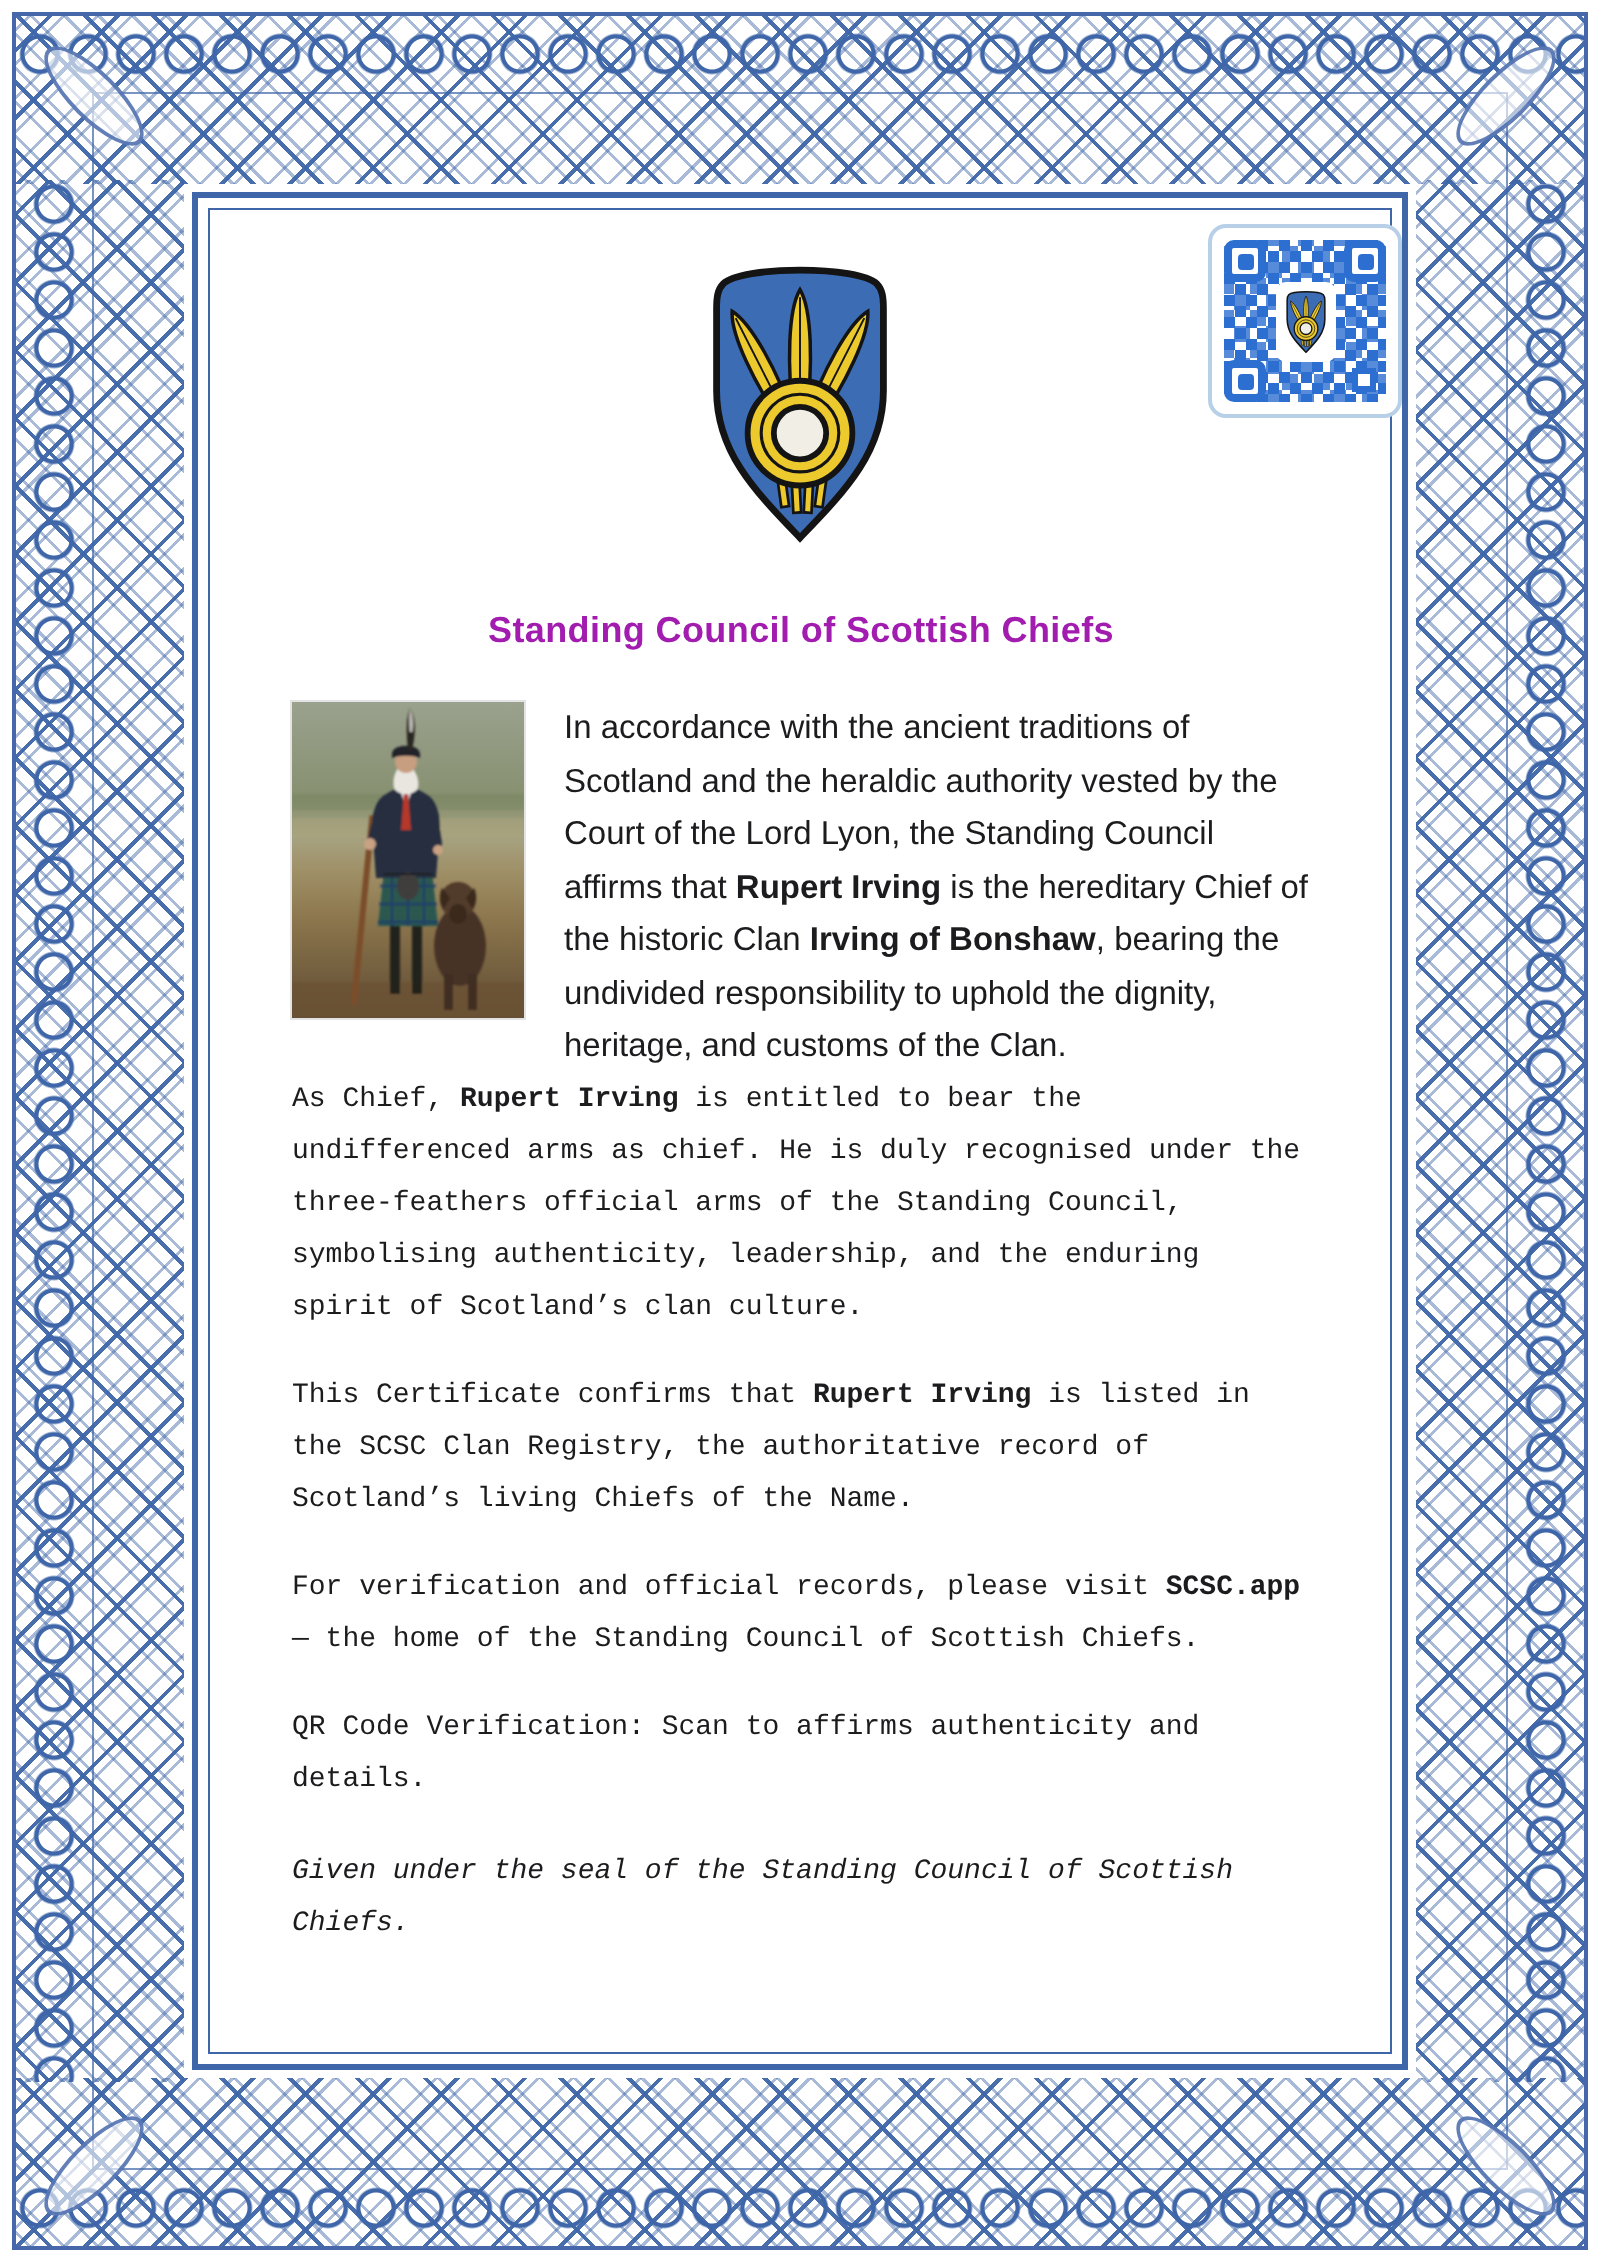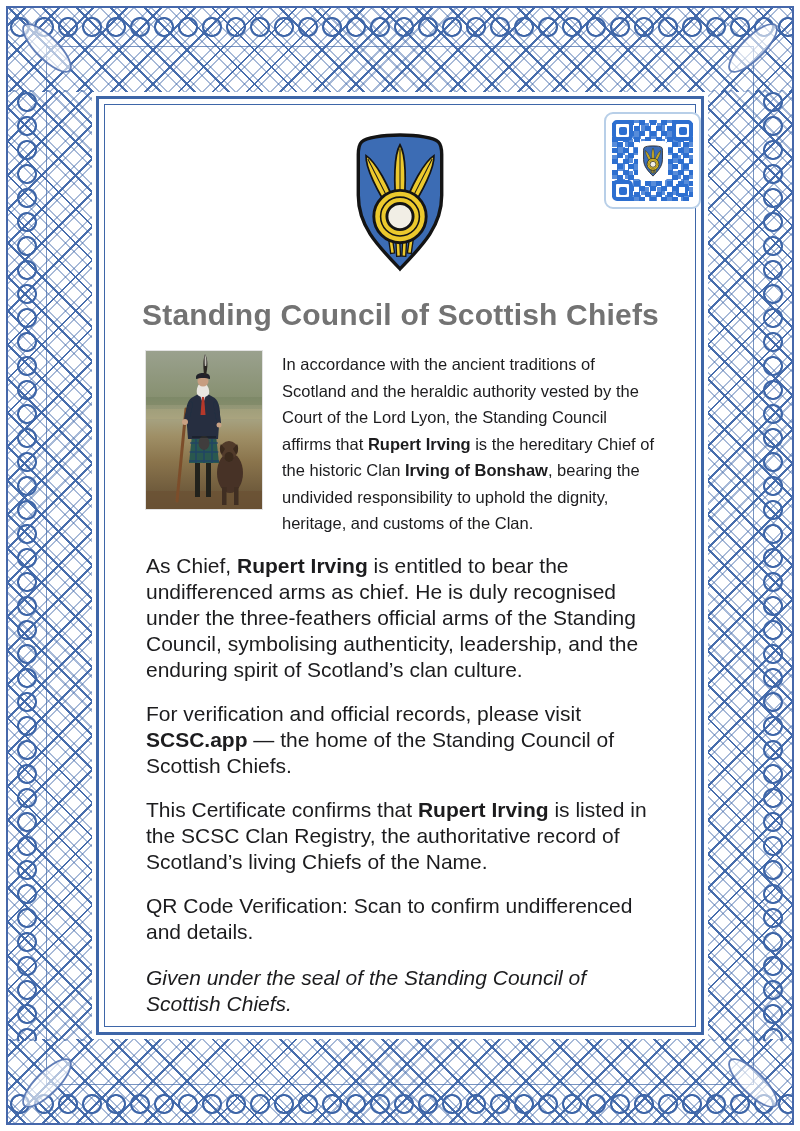--- a/index.html
+++ b/index.html
@@ -52,25 +52,25 @@
   .qr-finder::after{content:"";position:absolute;inset:2.5px;background:#2d6fd0;border-radius:2px;}
   .f-tl{left:6px;top:6px}.f-tr{right:6px;top:6px}.f-bl{left:6px;bottom:6px}
   .qr-align{position:absolute;right:11px;bottom:11px;width:12px;height:12px;border:3px solid #2d6fd0;
             background:#fff;box-sizing:border-box;}
   .qr-logo{position:absolute;left:50%;top:50%;transform:translate(-50%,-50%);width:30px;height:40px;
            background:#fff;border-radius:5px;display:flex;align-items:center;justify-content:center;}
 
   
   .content{position:absolute;left:146px;top:297px;width:509px;}
   .titles{text-align:center;margin:0 -25px 18px;}
-  .title-line{font-size:30px;font-weight:bold;line-height:36px;color:#737373;letter-spacing:.2px;}
-  .lead{display:flex;gap:20px;margin-bottom:16px;}
+  .title-line{font-size:18px;font-weight:bold;line-height:36px;color:#a21caf;letter-spacing:.2px;}
+  .lead{display:flex;gap:20px;margin-bottom:0;}
   .photo{width:116px;height:158px;flex:0 0 116px;outline:1px solid #e3e3e3;}
   .lead-text{flex:1;font-size:16.5px;line-height:26.5px;}
-  .para{font-size:21px;line-height:26px;margin:0 0 18px;}
+  .para{font-size:14px;line-height:26px;margin:0 0 18px;font-family:Liberation Mono, monospace;}
   .qr-note{margin:0;}
   .closing{margin-top:20px;font-style:italic;}
   b{font-weight:bold;}
 </style>
 </head>
 <body>
 
 <svg width="0" height="0" style="position:absolute" aria-hidden="true">
   <defs>
     <symbol id="coa" viewBox="0 0 100 146">
@@ -199,22 +199,22 @@
           <path d="M59,3 C60.5,6.5 60.8,11 60.2,15 L58.8,15 C58.4,9 58.6,5.5 59,3 Z" fill="#cfccc4" opacity=".9"></path>
           <ellipse cx="58" cy="92" rx="5.5" ry="7" fill="#3f3e3e"></ellipse>
           <path d="M46,86 L70,86" stroke="#1a1a1a" stroke-width="1"></path>
         </g>
       </svg>
       <div class="lead-text"><span>In accordance with the ancient traditions of Scotland and the heraldic authority vested by the Court of the Lord Lyon, the Standing Council affirms that </span><b>Rupert Irving</b><span> is the hereditary Chief of the historic Clan </span><b>Irving of Bonshaw</b><span>, bearing the undivided responsibility to uphold the dignity, heritage, and customs of the Clan.</span></div>
     </div>
 
     <p class="para"><span>As Chief, </span><b>Rupert Irving</b><span> is entitled to bear the undifferenced arms as chief. He is duly recognised under the three-feathers official arms of the Standing Council, symbolising authenticity, leadership, and the enduring spirit of Scotland’s clan culture.</span></p>
 
+    <p class="para"><span>This Certificate confirms that </span><b>Rupert Irving</b><span> is listed in the SCSC Clan Registry, the authoritative record of Scotland’s living Chiefs of the Name.</span></p>
+
     <p class="para"><span>For verification and official records, please visit </span><b>SCSC.app</b><span> — the home of the Standing Council of Scottish Chiefs.</span></p>
 
-    <p class="para"><span>This Certificate confirms that </span><b>Rupert Irving</b><span> is listed in the SCSC Clan Registry, the authoritative record of Scotland’s living Chiefs of the Name.</span></p>
-
-    <p class="para qr-note">QR Code Verification: Scan to confirm undifferenced and details.</p>
+    <p class="para qr-note">QR Code Verification: Scan to affirms authenticity and details.</p>
 
     <p class="para closing">Given under the seal of the Standing Council of Scottish Chiefs.</p>
 
   </div>
 </div>
 
 </body></html>

